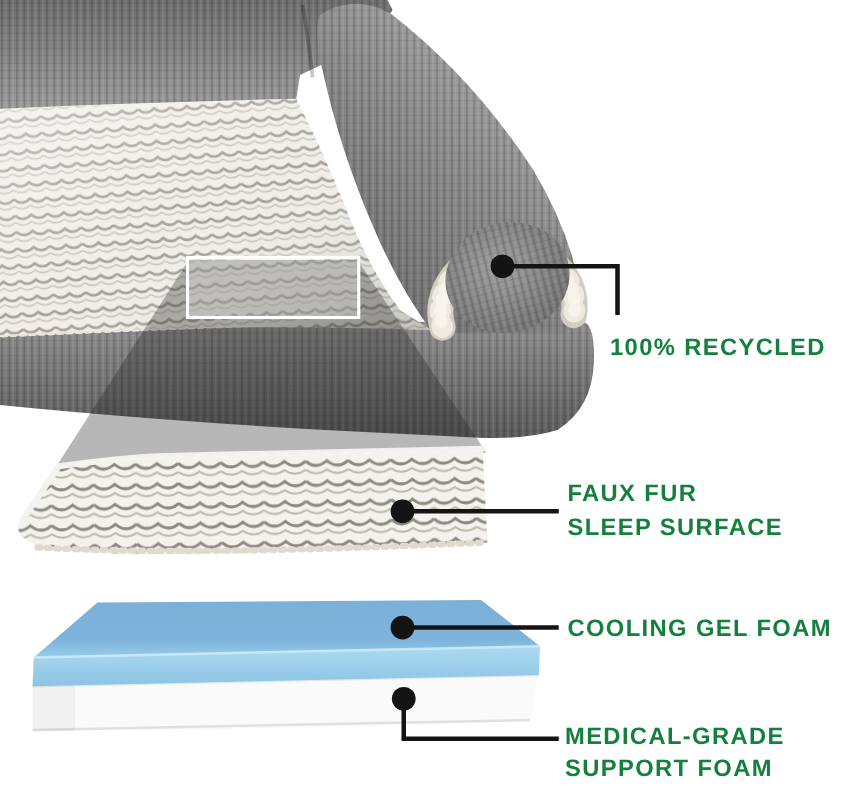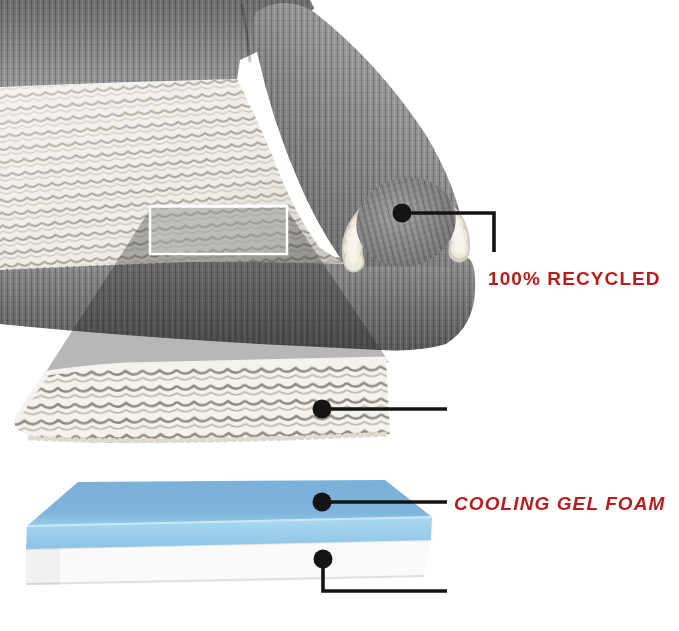--- a/index.html
+++ b/index.html
@@ -4,30 +4,30 @@
 <style>
   html,body{margin:0;padding:0;background:#ffffff;}
   .stage{
     position:relative;width:679px;height:631px;background:#ffffff;overflow:hidden;
     font-family:"Liberation Sans", sans-serif;
   }
   .stage svg{position:absolute;left:0;top:0;}
   .label{
     position:absolute;
     font-weight:700;
-    color:#b91c1c;
+    color:#15803d;
     letter-spacing:1.1px;
     font-size:19px;
     line-height:27px;
     white-space:nowrap;
   }
   .label .ln{display:block;}
   .label.c1{left:488px;top:263px;line-height:31px;}
   .label.c2{left:454px;top:382px;}
-  .label.c3{left:454px;top:490px;font-style:italic;}
+  .label.c3{left:454px;top:490px;}
   .label.c4{left:452px;top:577px;line-height:26px;}
 </style>
 </head>
 <body>
 
 <div class="stage">
 
   <svg width="679" height="631" viewBox="0 0 679 631">
     <defs>
 
@@ -165,19 +165,27 @@
         <circle cx="323" cy="559" r="9.5" fill="#141414" stroke="none"></circle>
         <path d="M323,559 L323,591 L447,591"></path>
       </g>
     </g>
   </svg>
 
   <div class="label c1">
     <span class="ln">100% RECYCLED</span>
   </div>
 
+  <div class="label c2">
+    <span class="ln">FAUX FUR</span>
+    <span class="ln">SLEEP SURFACE</span>
+  </div>
 
   <div class="label c3">
     <span class="ln">COOLING GEL FOAM</span>
   </div>
 
+  <div class="label c4">
+    <span class="ln">MEDICAL-GRADE</span>
+    <span class="ln">SUPPORT FOAM</span>
+  </div>
 
 </div>
 
 </body></html>

